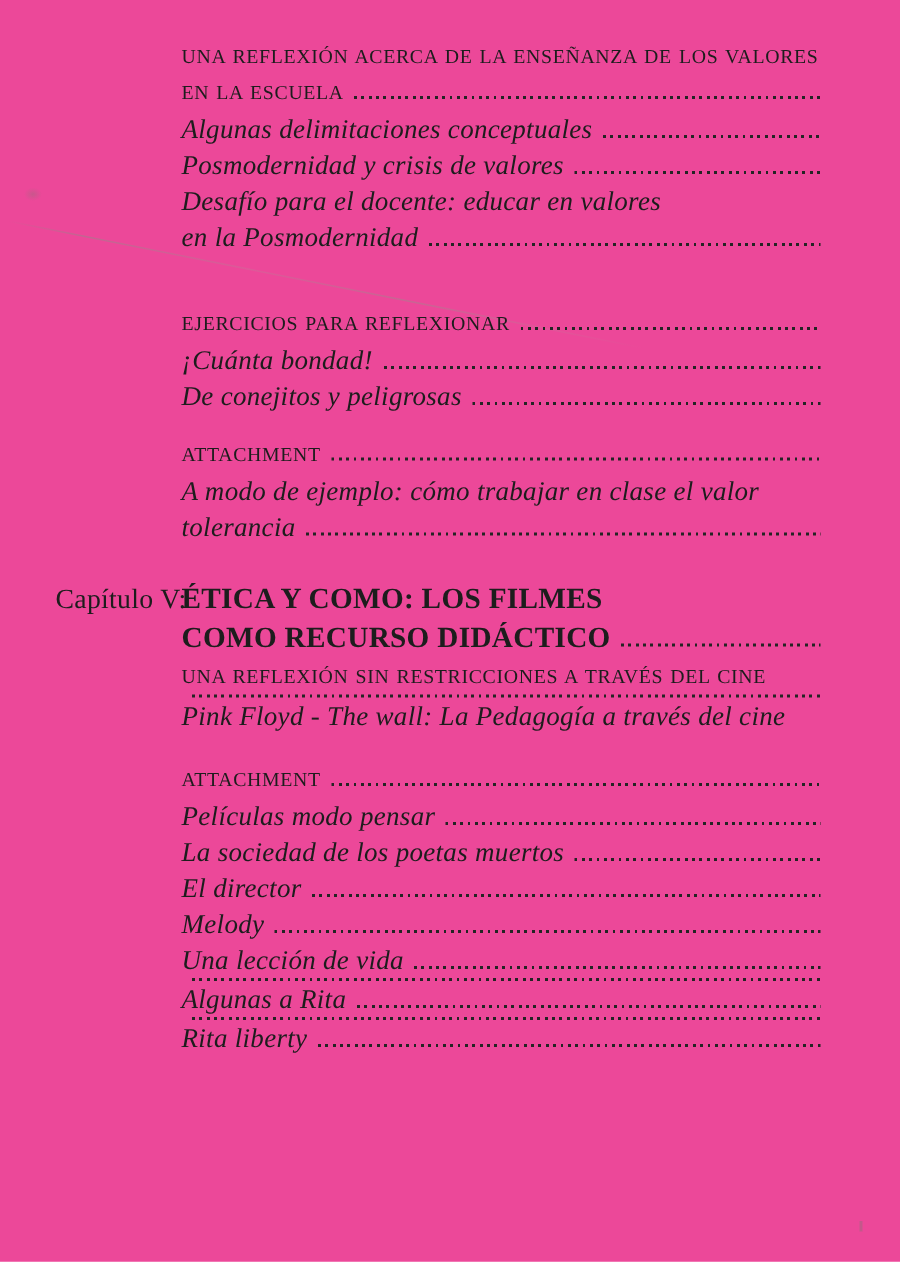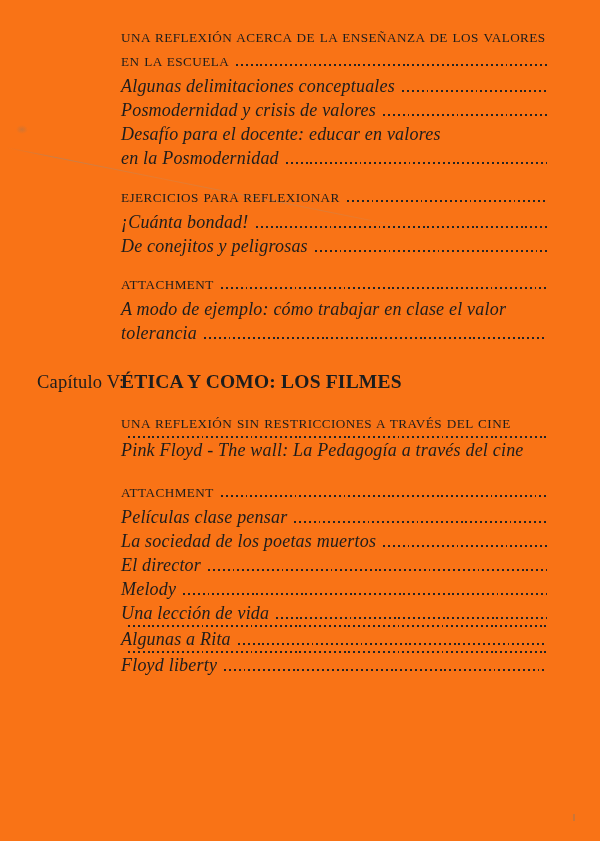--- a/index.html
+++ b/index.html
@@ -4,21 +4,21 @@
 <style>
   html, body { margin: 0; padding: 0; }
   body {
     width: 600px; height: 841px;
     background: #ffffff;
     font-family: "Liberation Serif", "DejaVu Serif", serif;
   }
   .page {
     position: relative;
     width: 600px; height: 841px;
-    background: #f97316;
+    background: #ec4899;
     overflow: hidden;
     color: #1d1d1d;
   }
   .content {
     position: relative;
     z-index: 2;
     padding: 26px 52px 0 121px; 
   }
   .row {
     display: flex;
@@ -30,23 +30,23 @@
   .body-line { font-size: 18px; letter-spacing: 0.2px; font-style: italic; }
   .sc { font-size: 13.2px; letter-spacing: 0.45px; word-spacing: 1px; }
   .leader {
     flex: 1 1 auto;
     height: 2.1px;
     margin-left: 7px;
     margin-right: 1px;
     background-image: repeating-linear-gradient(to right, #242424 0 1.9px, transparent 1.9px 4.9px);
   }
   section { margin: 0; }
-  .gap-16 { margin-top: 16px; }
+  .gap-16 { margin-top: 34px; }
   .gap-15 { margin-top: 15px; }
-  .gap-17 { margin-top: 17px; }
+  .gap-17 { }
   .gap-19 { margin-top: 19px; }
   .chapter {
     margin-top: 24px;
     line-height: 26px;
     font-size: 19.5px;
   }
   .ch-line1 { position: relative; white-space: nowrap; }
   .ch-prefix {
     position: absolute;
     left: -84px; top: 0;
@@ -145,41 +145,45 @@
         <span class="txt">tolerancia</span>
         <span class="leader"></span>
       </div>
     </section>
 
     <div class="chapter">
       <div class="ch-line1">
         <span class="ch-prefix">Capítulo V:</span>
         <span class="ch-bold">ÉTICA Y COMO: LOS FILMES</span>
       </div>
+      <div class="row ch-row">
+        <span class="txt ch-bold">COMO RECURSO DIDÁCTICO</span>
+        <span class="leader"></span>
+      </div>
     </div>
 
     <section class="gap-17">
       <div class="row sc">
         <span class="txt">UNA REFLEXIÓN SIN RESTRICCIONES A TRAVÉS DEL CINE</span>
       </div>
       <div class="row sc">
         <span class="leader"></span>
       </div>
       <div class="row body-line">
         <span class="txt">Pink Floyd - The wall: La Pedagogía a través del cine</span>
       </div>
     </section>
 
     <section class="gap-19">
       <div class="row sc">
         <span class="txt">ATTACHMENT</span>
         <span class="leader"></span>
       </div>
       <div class="row body-line">
-        <span class="txt">Películas clase pensar</span>
+        <span class="txt">Películas modo pensar</span>
         <span class="leader"></span>
       </div>
       <div class="row body-line">
         <span class="txt">La sociedad de los poetas muertos</span>
         <span class="leader"></span>
       </div>
       <div class="row body-line">
         <span class="txt">El director</span>
         <span class="leader"></span>
       </div>
@@ -195,19 +199,19 @@
         <span class="leader"></span>
       </div>
       <div class="row body-line">
         <span class="txt">Algunas a Rita</span>
         <span class="leader"></span>
       </div>
       <div class="row body-line">
         <span class="leader"></span>
       </div>
       <div class="row body-line">
-        <span class="txt">Floyd liberty</span>
+        <span class="txt">Rita liberty</span>
         <span class="leader"></span>
       </div>
     </section>
 
   </main>
 </div>
 
 </body></html>

